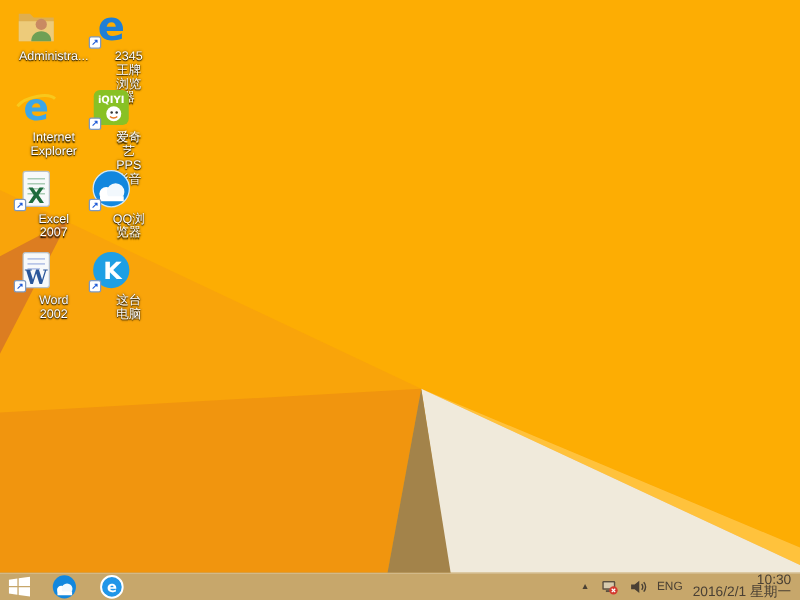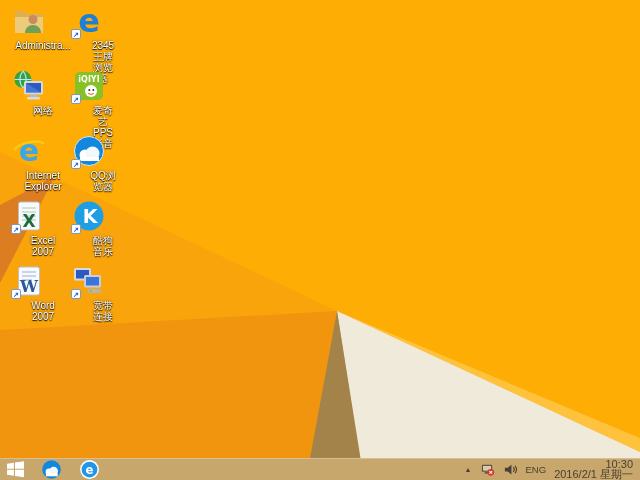--- a/index.html
+++ b/index.html
@@ -60,34 +60,20 @@
             <path d="M3 7h9l3 3h16v19H3z" fill="#DFAE4F"></path>
             <path d="M3 13h28v16H3z" fill="#EDCB7A"></path>
             <circle cx="21" cy="15.5" r="4.5" fill="#C98A62"></circle>
             <path d="M13 29c0-5 3.5-8 8-8s8 3 8 8z" fill="#6FA055"></path>
           </svg>
         </span>
         <span class="lbl">Administra...</span>
       </div>
 
 
-      <div class="cell">
-        <span class="ico">
-          <svg viewBox="0 0 34 34">
-            <circle cx="11" cy="10.5" r="8.5" fill="#35A23C"></circle>
-            <path d="M2.5 10.5h17M11 2a13 13 0 010 17M11 2a13 13 0 000 17" stroke="#BFE4FF" stroke-width="1.1" fill="none"></path>
-            <rect x="12" y="12" width="19" height="13.5" rx="1.5" fill="#D6DADF"></rect>
-            <rect x="14" y="14" width="15" height="9.5" fill="#2B5BC0"></rect>
-            <path d="M14 14l15 9.5H14z" fill="#5E8BE8" opacity=".55"></path>
-            <rect x="18" y="25.5" width="7" height="2.5" fill="#B7BCC2"></rect>
-            <rect x="15" y="28" width="13" height="2.5" rx="1" fill="#D6DADF"></rect>
-          </svg>
-        </span>
-        <span class="lbl">网络</span>
-      </div>
 
 
       <div class="cell">
         <span class="ico">
           <svg viewBox="0 0 34 34">
             <text x="17" y="27" text-anchor="middle" font-size="30" font-weight="bold" fill="#3BA6E8" font-family="DejaVu Sans, sans-serif">e</text>
             <path d="M2 16C8 8 27 5 32 10" stroke="#F8C81C" stroke-width="2.4" fill="none"></path>
           </svg>
         </span>
         <span class="lbl">Internet Explorer</span>
@@ -107,21 +93,21 @@
 
       <div class="cell">
         <span class="ico">
           <svg viewBox="0 0 34 34">
             <rect x="6.5" y="3" width="21" height="28" rx="2" fill="#F7F9FA" stroke="#B9C0C6"></rect>
             <path d="M10 8h14M10 12h14M10 16h10" stroke="#B9C6E8" stroke-width="1.4"></path>
             <text x="17" y="28" text-anchor="middle" font-size="16" font-weight="bold" fill="#2B579A" font-family="DejaVu Serif, serif">W</text>
           </svg>
           <span class="sc">↗</span>
         </span>
-        <span class="lbl">Word 2007</span>
+        <span class="lbl">Word 2002</span>
       </div>
 
     </div>
 
     <div class="col">
 
 
       <div class="cell">
         <span class="ico">
           <svg viewBox="0 0 34 34">
@@ -162,38 +148,23 @@
       </div>
 
       <div class="cell">
         <span class="ico">
           <svg viewBox="0 0 34 34">
             <circle cx="17" cy="17" r="14.5" fill="#1E9FE4"></circle>
             <text x="18" y="24" text-anchor="middle" font-size="19" font-weight="bold" fill="#fff" font-family="DejaVu Sans, sans-serif">K</text>
           </svg>
           <span class="sc">↗</span>
         </span>
-        <span class="lbl">酷狗音乐</span>
-      </div>
-
-      <div class="cell">
-        <span class="ico">
-          <svg viewBox="0 0 34 34">
-            <rect x="2" y="4" width="17" height="12.5" rx="1.5" fill="#D6DADF"></rect>
-            <rect x="4" y="6" width="13" height="8.5" fill="#2B5BC0"></rect>
-            <rect x="12" y="11" width="17" height="12.5" rx="1.5" fill="#C9CED4"></rect>
-            <rect x="14" y="13" width="13" height="8.5" fill="#3C74DE"></rect>
-            <rect x="16" y="25" width="13" height="4" rx="1.2" fill="#AEB4BC"></rect>
-            <circle cx="19" cy="27" r=".9" fill="#5FCB6A"></circle>
-            <circle cx="22" cy="27" r=".9" fill="#E8C24A"></circle>
-          </svg>
-          <span class="sc">↗</span>
-        </span>
-        <span class="lbl">宽带连接</span>
-      </div>
+        <span class="lbl">这台电脑</span>
+      </div>
+
 
     </div>
   </div>
 
   <div class="taskbar">
     <div class="tb-left">
 
       <button class="tb-btn">
         <span style="display:flex;">
           <svg width="17" height="17" viewBox="0 0 16 16" fill="#fff">

